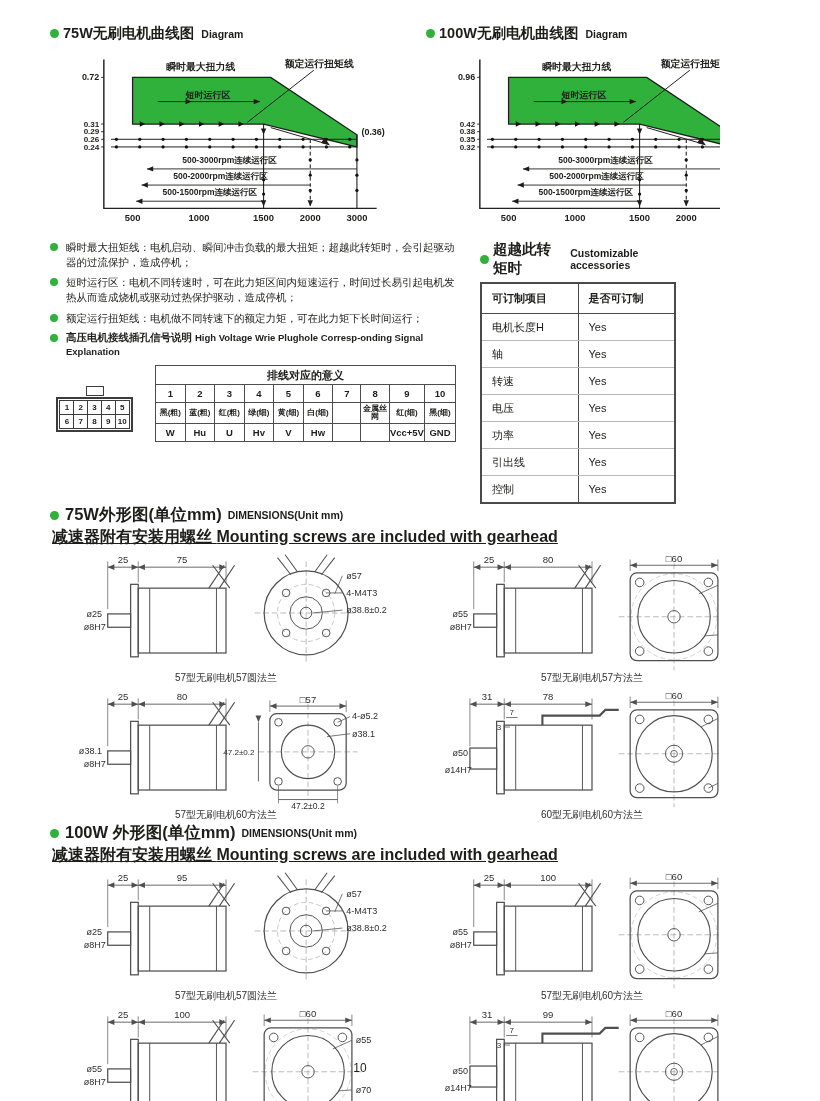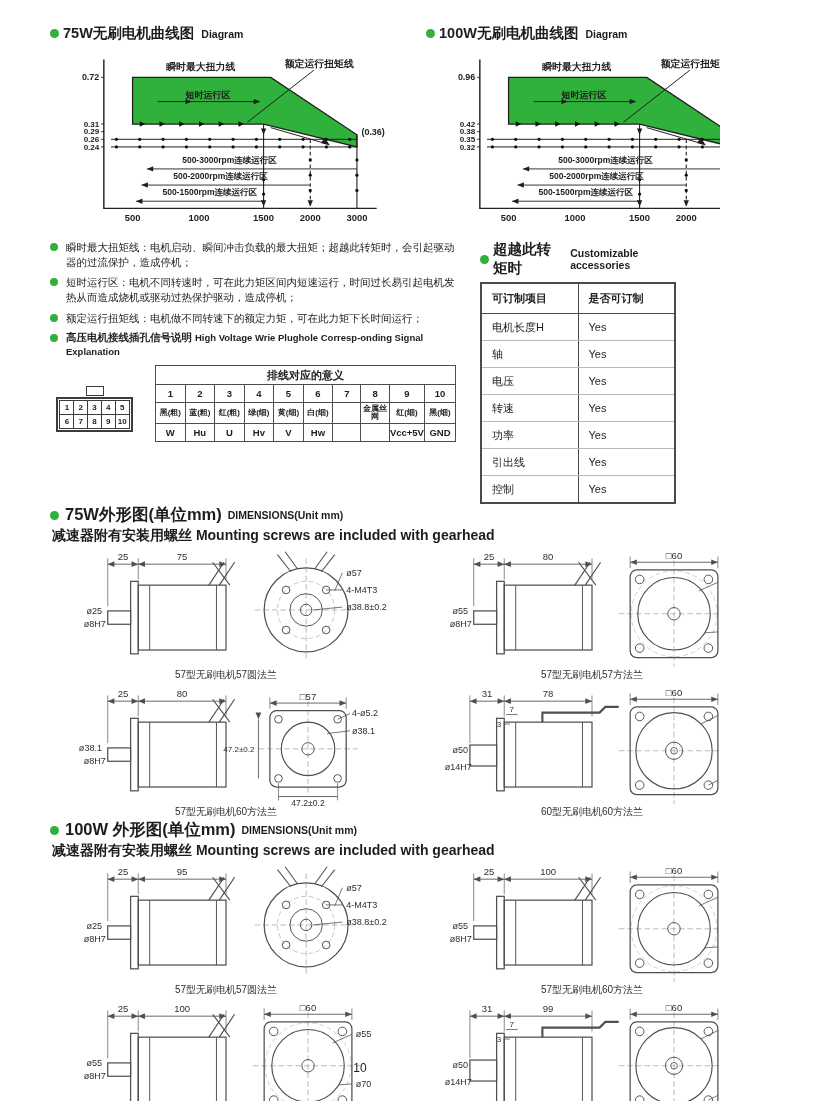--- a/index.html
+++ b/index.html
@@ -36,21 +36,21 @@
   .acc-col{margin-left:24px;width:210px;}
   table.acc{border-collapse:collapse;width:196px;border:2px solid #4a4a4a;margin-top:4px;}
   table.acc th{font-size:11px;text-align:left;padding:7px 10px;border-bottom:1.6px solid #4a4a4a;font-weight:bold;}
   table.acc td{font-size:11px;padding:5.5px 10px;border-bottom:1px solid #b9b9b9;}
   table.acc tr:last-child td{border-bottom:none;}
   table.acc th+th, table.acc td+td{border-left:1.2px solid #4a4a4a;}
   .dim-section{}
   .dim-title{display:flex;align-items:center;gap:6px;}
   .dim-title .cn{font-weight:bold;font-size:16.5px;}
   .dim-title .en{font-weight:bold;font-size:10.5px;}
-  .dim-sub{font-size:14px;font-weight:600;margin:1px 0 2px 2px;}
+  .dim-sub{font-size:16px;font-weight:600;margin:1px 0 2px 2px;text-decoration:underline;}
   .dim-grid{display:grid;grid-template-columns:1fr 1fr;column-gap:14px;row-gap:2px;}
   .drawing svg{display:block;}
   .cap{text-align:center;font-size:10px;color:#2e2e2e;margin-top:-3px;}
   .footer{position:absolute;left:0;right:0;bottom:26px;text-align:center;font-size:12px;}
 </style>
 </head>
 <body>
 
 <div class="page">
 
@@ -335,25 +335,25 @@
             </tr>
             <tr>
               <td>电机长度H</td>
               <td>Yes</td>
             </tr>
             <tr>
               <td>轴</td>
               <td>Yes</td>
             </tr>
             <tr>
-              <td>电压</td>
+              <td>转速</td>
               <td>Yes</td>
             </tr>
             <tr>
-              <td>转速</td>
+              <td>电压</td>
               <td>Yes</td>
             </tr>
             <tr>
               <td>功率</td>
               <td>Yes</td>
             </tr>
             <tr>
               <td>引出线</td>
               <td>Yes</td>
             </tr>

